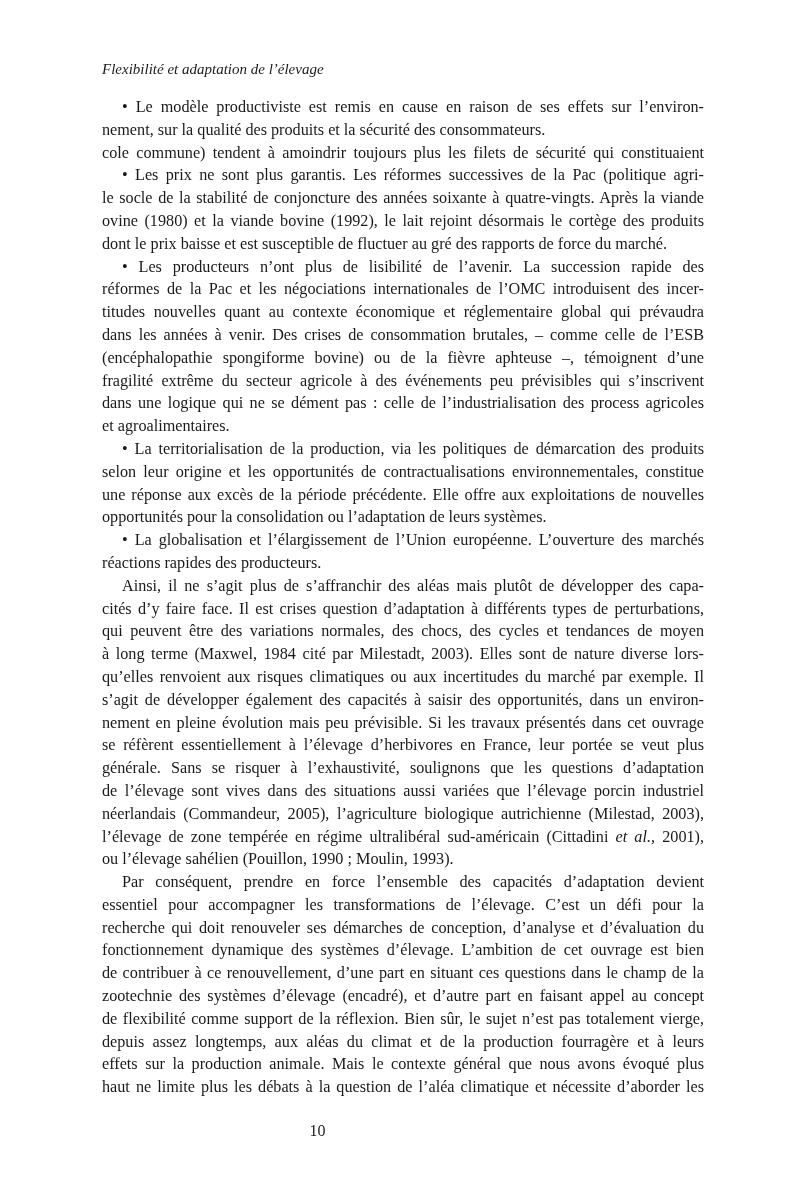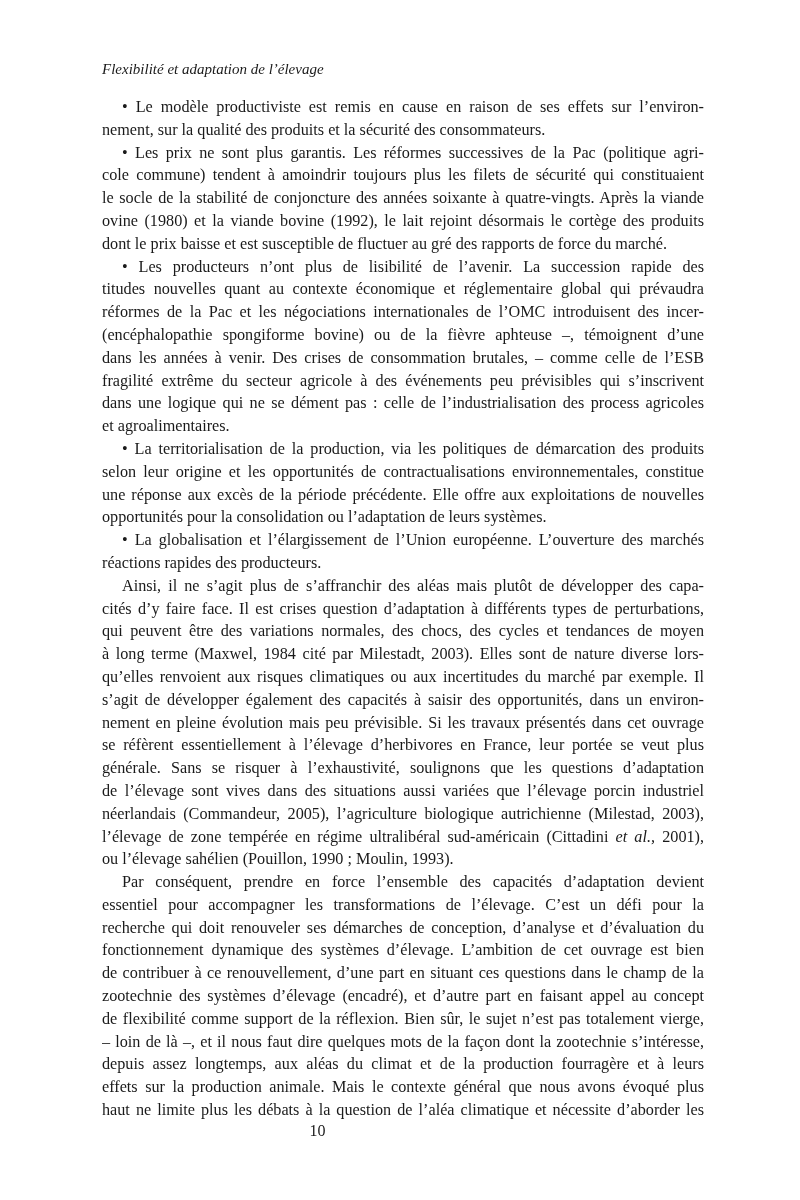--- a/index.html
+++ b/index.html
@@ -13,30 +13,30 @@
   .ln.ind { text-indent: 20px; font-family: Liberation Serif, serif; }
   .page-num { position: absolute; left: 0; width: 635px; top: 1122px; text-align: center; font-size: 16px; }
 </style>
 </head>
 <body>
 
 <div class="running-head">Flexibilité et adaptation de l’élevage</div>
 <div class="body" id="body">
     <div class="ln ind">• Le modèle productiviste est remis en cause en raison de ses effets sur l’environ-</div>
     <div class="ln last">nement, sur la qualité des produits et la sécurité des consommateurs.</div>
+    <div class="ln">cole commune) tendent à amoindrir toujours plus les filets de sécurité qui constituaient</div>
     <div class="ln ind">• Les prix ne sont plus garantis. Les réformes successives de la Pac (politique agri-</div>
-    <div class="ln">cole commune) tendent à amoindrir toujours plus les filets de sécurité qui constituaient</div>
     <div class="ln">le socle de la stabilité de conjoncture des années soixante à quatre-vingts. Après la viande</div>
     <div class="ln">ovine (1980) et la viande bovine (1992), le lait rejoint désormais le cortège des produits</div>
     <div class="ln last">dont le prix baisse et est susceptible de fluctuer au gré des rapports de force du marché.</div>
     <div class="ln ind">• Les producteurs n’ont plus de lisibilité de l’avenir. La succession rapide des</div>
+    <div class="ln">réformes de la Pac et les négociations internationales de l’OMC introduisent des incer-</div>
     <div class="ln">titudes nouvelles quant au contexte économique et réglementaire global qui prévaudra</div>
-    <div class="ln">réformes de la Pac et les négociations internationales de l’OMC introduisent des incer-</div>
+    <div class="ln">dans les années à venir. Des crises de consommation brutales, – comme celle de l’ESB</div>
     <div class="ln">(encéphalopathie spongiforme bovine) ou de la fièvre aphteuse –, témoignent d’une</div>
-    <div class="ln">dans les années à venir. Des crises de consommation brutales, – comme celle de l’ESB</div>
     <div class="ln">fragilité extrême du secteur agricole à des événements peu prévisibles qui s’inscrivent</div>
     <div class="ln">dans une logique qui ne se dément pas : celle de l’industrialisation des process agricoles</div>
     <div class="ln last">et agroalimentaires.</div>
     <div class="ln ind">• La territorialisation de la production, via les politiques de démarcation des produits</div>
     <div class="ln">selon leur origine et les opportunités de contractualisations environnementales, constitue</div>
     <div class="ln">une réponse aux excès de la période précédente. Elle offre aux exploitations de nouvelles</div>
     <div class="ln last">opportunités pour la consolidation ou l’adaptation de leurs systèmes.</div>
     <div class="ln ind">• La globalisation et l’élargissement de l’Union européenne. L’ouverture des marchés</div>
     <div class="ln last">réactions rapides des producteurs.</div>
     <div class="ln ind">Ainsi, il ne s’agit plus de s’affranchir des aléas mais plutôt de développer des capa-</div>
@@ -52,18 +52,17 @@
     <div class="ln">néerlandais (Commandeur, 2005), l’agriculture biologique autrichienne (Milestad, 2003),</div>
     <div class="ln">l’élevage de zone tempérée en régime ultralibéral sud-américain (Cittadini <i>et al.,</i> 2001),</div>
     <div class="ln last">ou l’élevage sahélien (Pouillon, 1990 ; Moulin, 1993).</div>
     <div class="ln ind">Par conséquent, prendre en force l’ensemble des capacités d’adaptation devient</div>
     <div class="ln">essentiel pour accompagner les transformations de l’élevage. C’est un défi pour la</div>
     <div class="ln">recherche qui doit renouveler ses démarches de conception, d’analyse et d’évaluation du</div>
     <div class="ln">fonctionnement dynamique des systèmes d’élevage. L’ambition de cet ouvrage est bien</div>
     <div class="ln">de contribuer à ce renouvellement, d’une part en situant ces questions dans le champ de la</div>
     <div class="ln">zootechnie des systèmes d’élevage (encadré), et d’autre part en faisant appel au concept</div>
     <div class="ln">de flexibilité comme support de la réflexion. Bien sûr, le sujet n’est pas totalement vierge,</div>
-    <div class="ln">– loin de là –, et il nous faut dire quelques mots de la façon dont la zootechnie s’intéresse,</div>
     <div class="ln">depuis assez longtemps, aux aléas du climat et de la production fourragère et à leurs</div>
     <div class="ln">effets sur la production animale. Mais le contexte général que nous avons évoqué plus</div>
     <div class="ln">haut ne limite plus les débats à la question de l’aléa climatique et nécessite d’aborder les</div>
   </div>
 <div class="page-num">10</div>
 
 </body></html>

